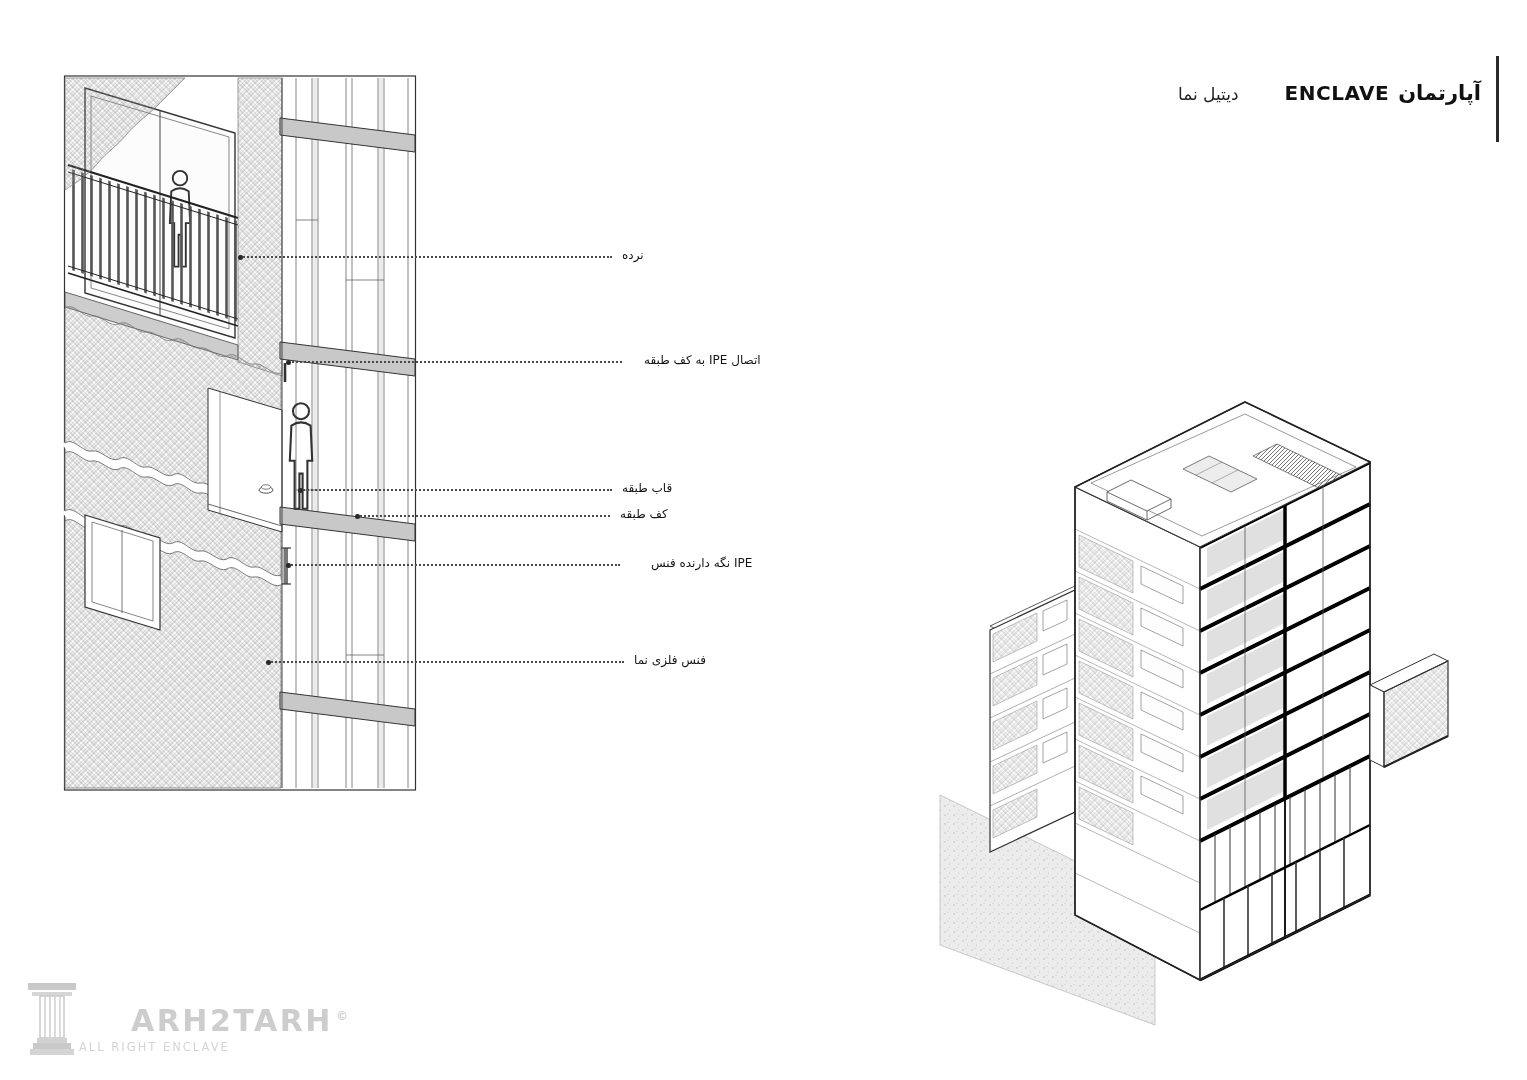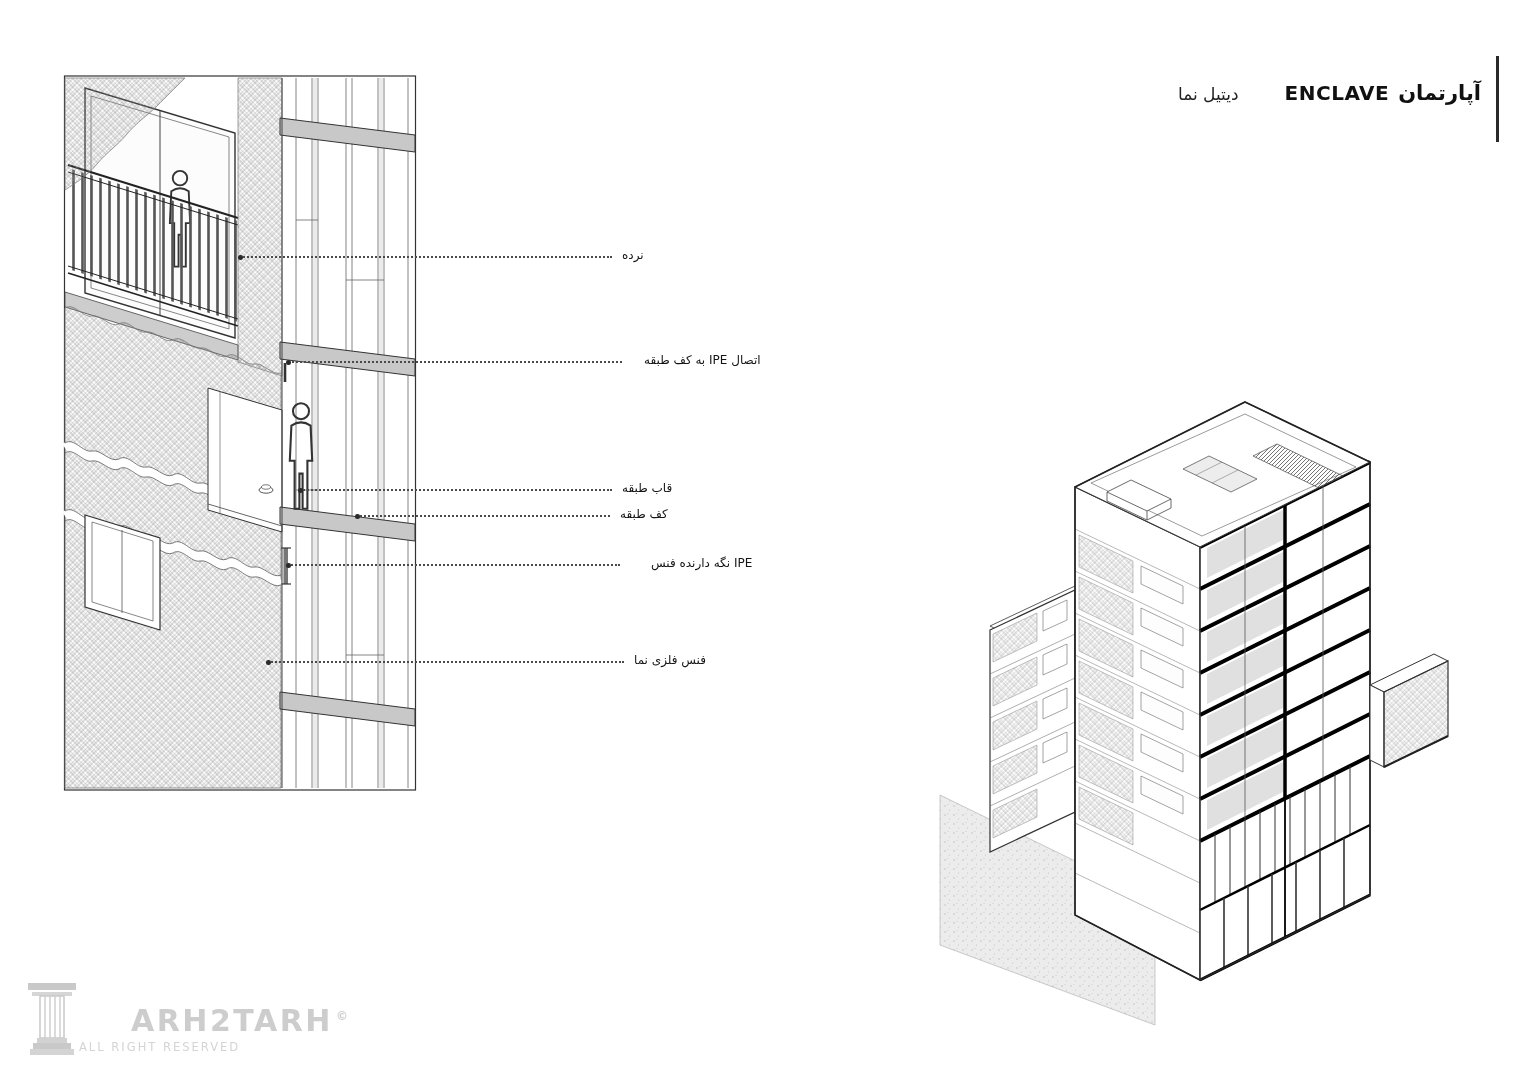--- a/index.html
+++ b/index.html
@@ -340,16 +340,16 @@
       <rect x="12" y="13" width="24" height="42" fill="#ffffff" stroke="#c9c9c9" stroke-width="1.5"></rect>
       <line x1="17" y1="13" x2="17" y2="55" stroke="#cfcfcf" stroke-width="1.5"></line>
       <line x1="22" y1="13" x2="22" y2="55" stroke="#cfcfcf" stroke-width="1.5"></line>
       <line x1="27" y1="13" x2="27" y2="55" stroke="#cfcfcf" stroke-width="1.5"></line>
       <line x1="32" y1="13" x2="32" y2="55" stroke="#cfcfcf" stroke-width="1.5"></line>
       <rect x="9" y="55" width="30" height="5" fill="#d2d2d2"></rect>
       <rect x="5" y="60" width="38" height="6" fill="#c9c9c9"></rect>
       <rect x="2" y="66" width="44" height="6" fill="#d4d4d4"></rect>
     </svg>
     <div class="wm-brand"><span>ARH2TARH</span><sup>©</sup></div>
-    <div class="wm-rights">ALL RIGHT RESERVED</div>
+    <div class="wm-rights">ALL RIGHT ENCLAVE</div>
   </div>
 
 </div>
 
 </body></html>

